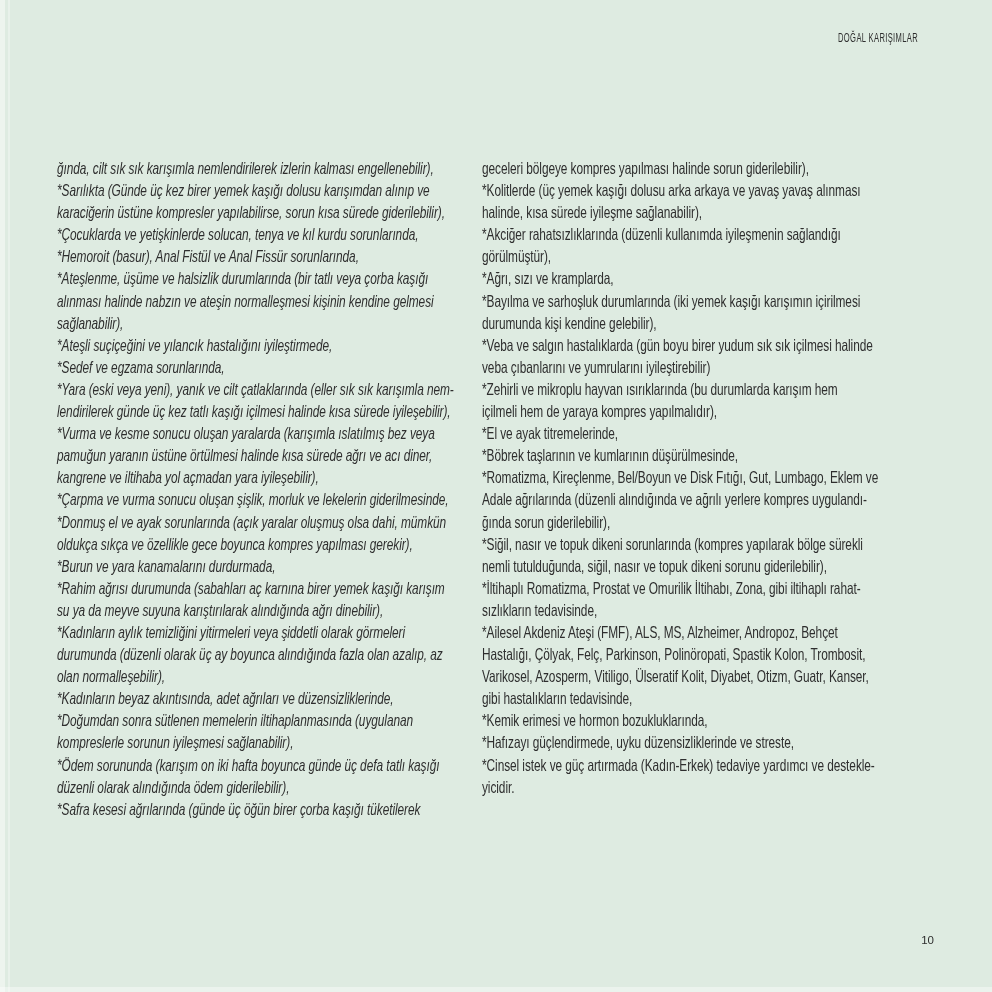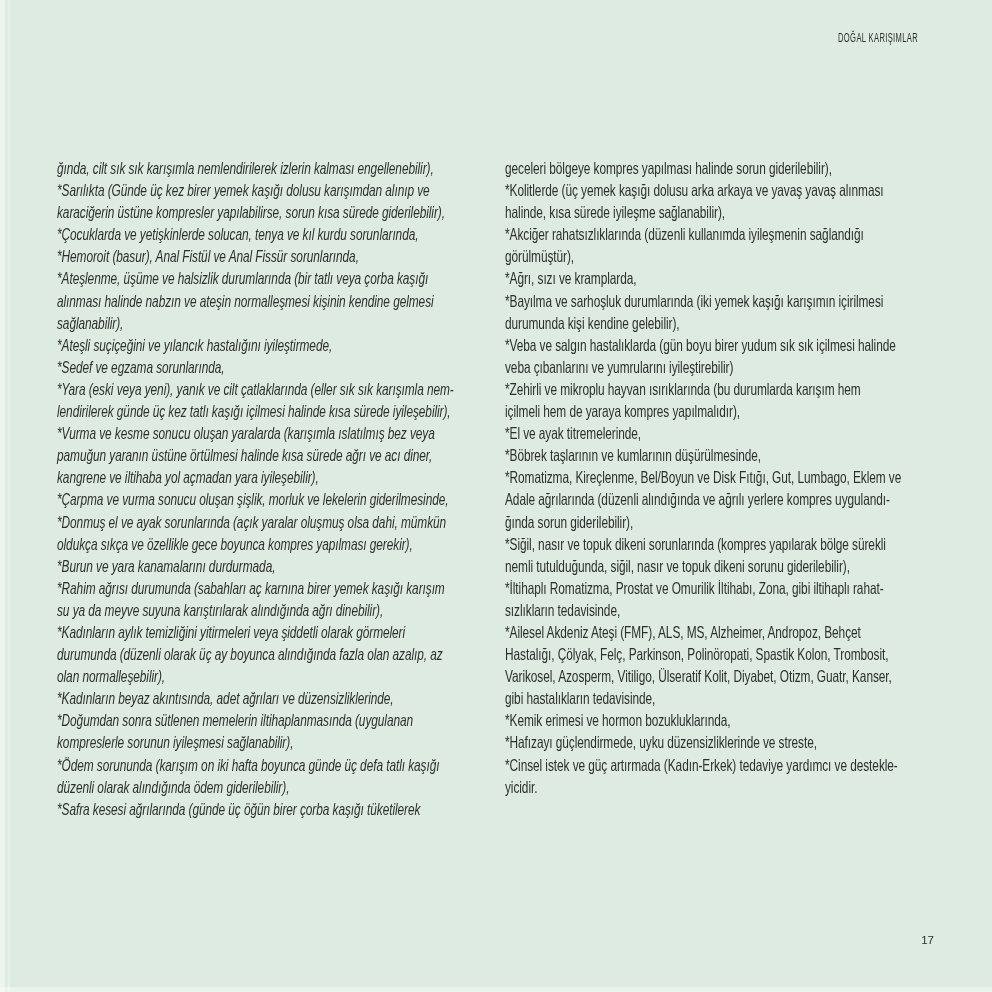--- a/index.html
+++ b/index.html
@@ -48,21 +48,21 @@
     font-weight: 400;
     color: var(--text, #2e2e2e);
     transform-origin: 100% 50%;
   }
   .col {
     position: absolute;
     top: 157px;
     width: 433px;
   }
   #col-left  { left: 57px; font-style: italic; }
-  #col-right { left: 505px; }
+  #col-right { left: 482px; }
   .line {
     white-space: nowrap;
     height: 22.1px;
     line-height: 22.1px;
     font-size: 16.5px;
     letter-spacing: -0.1px;
     transform-origin: 0 50%;
   }
   .pagenum {
     position: absolute;
@@ -143,14 +143,14 @@
       <div class="line fit" style="transform: scaleX(0.72);">*Ailesel Akdeniz Ateşi (FMF), ALS, MS, Alzheimer, Andropoz, Behçet</div>
       <div class="line fit" style="transform: scaleX(0.72);">Hastalığı, Çölyak, Felç, Parkinson, Polinöropati, Spastik Kolon, Trombosit,</div>
       <div class="line fit" style="transform: scaleX(0.72);">Varikosel, Azosperm, Vitiligo, Ülseratif Kolit, Diyabet, Otizm, Guatr, Kanser,</div>
       <div class="line fit" style="transform: scaleX(0.72);">gibi hastalıkların tedavisinde,</div>
       <div class="line fit" style="transform: scaleX(0.72);">*Kemik erimesi ve hormon bozukluklarında,</div>
       <div class="line fit" style="transform: scaleX(0.72);">*Hafızayı güçlendirmede, uyku düzensizliklerinde ve streste,</div>
       <div class="line fit" style="transform: scaleX(0.72);">*Cinsel istek ve güç artırmada (Kadın-Erkek) tedaviye yardımcı ve destekle-</div>
       <div class="line fit" style="transform: scaleX(0.72);">yicidir.</div>
     </div>
 
-  <div class="pagenum">17</div>
+  <div class="pagenum">10</div>
 </div>
 
 </body></html>

